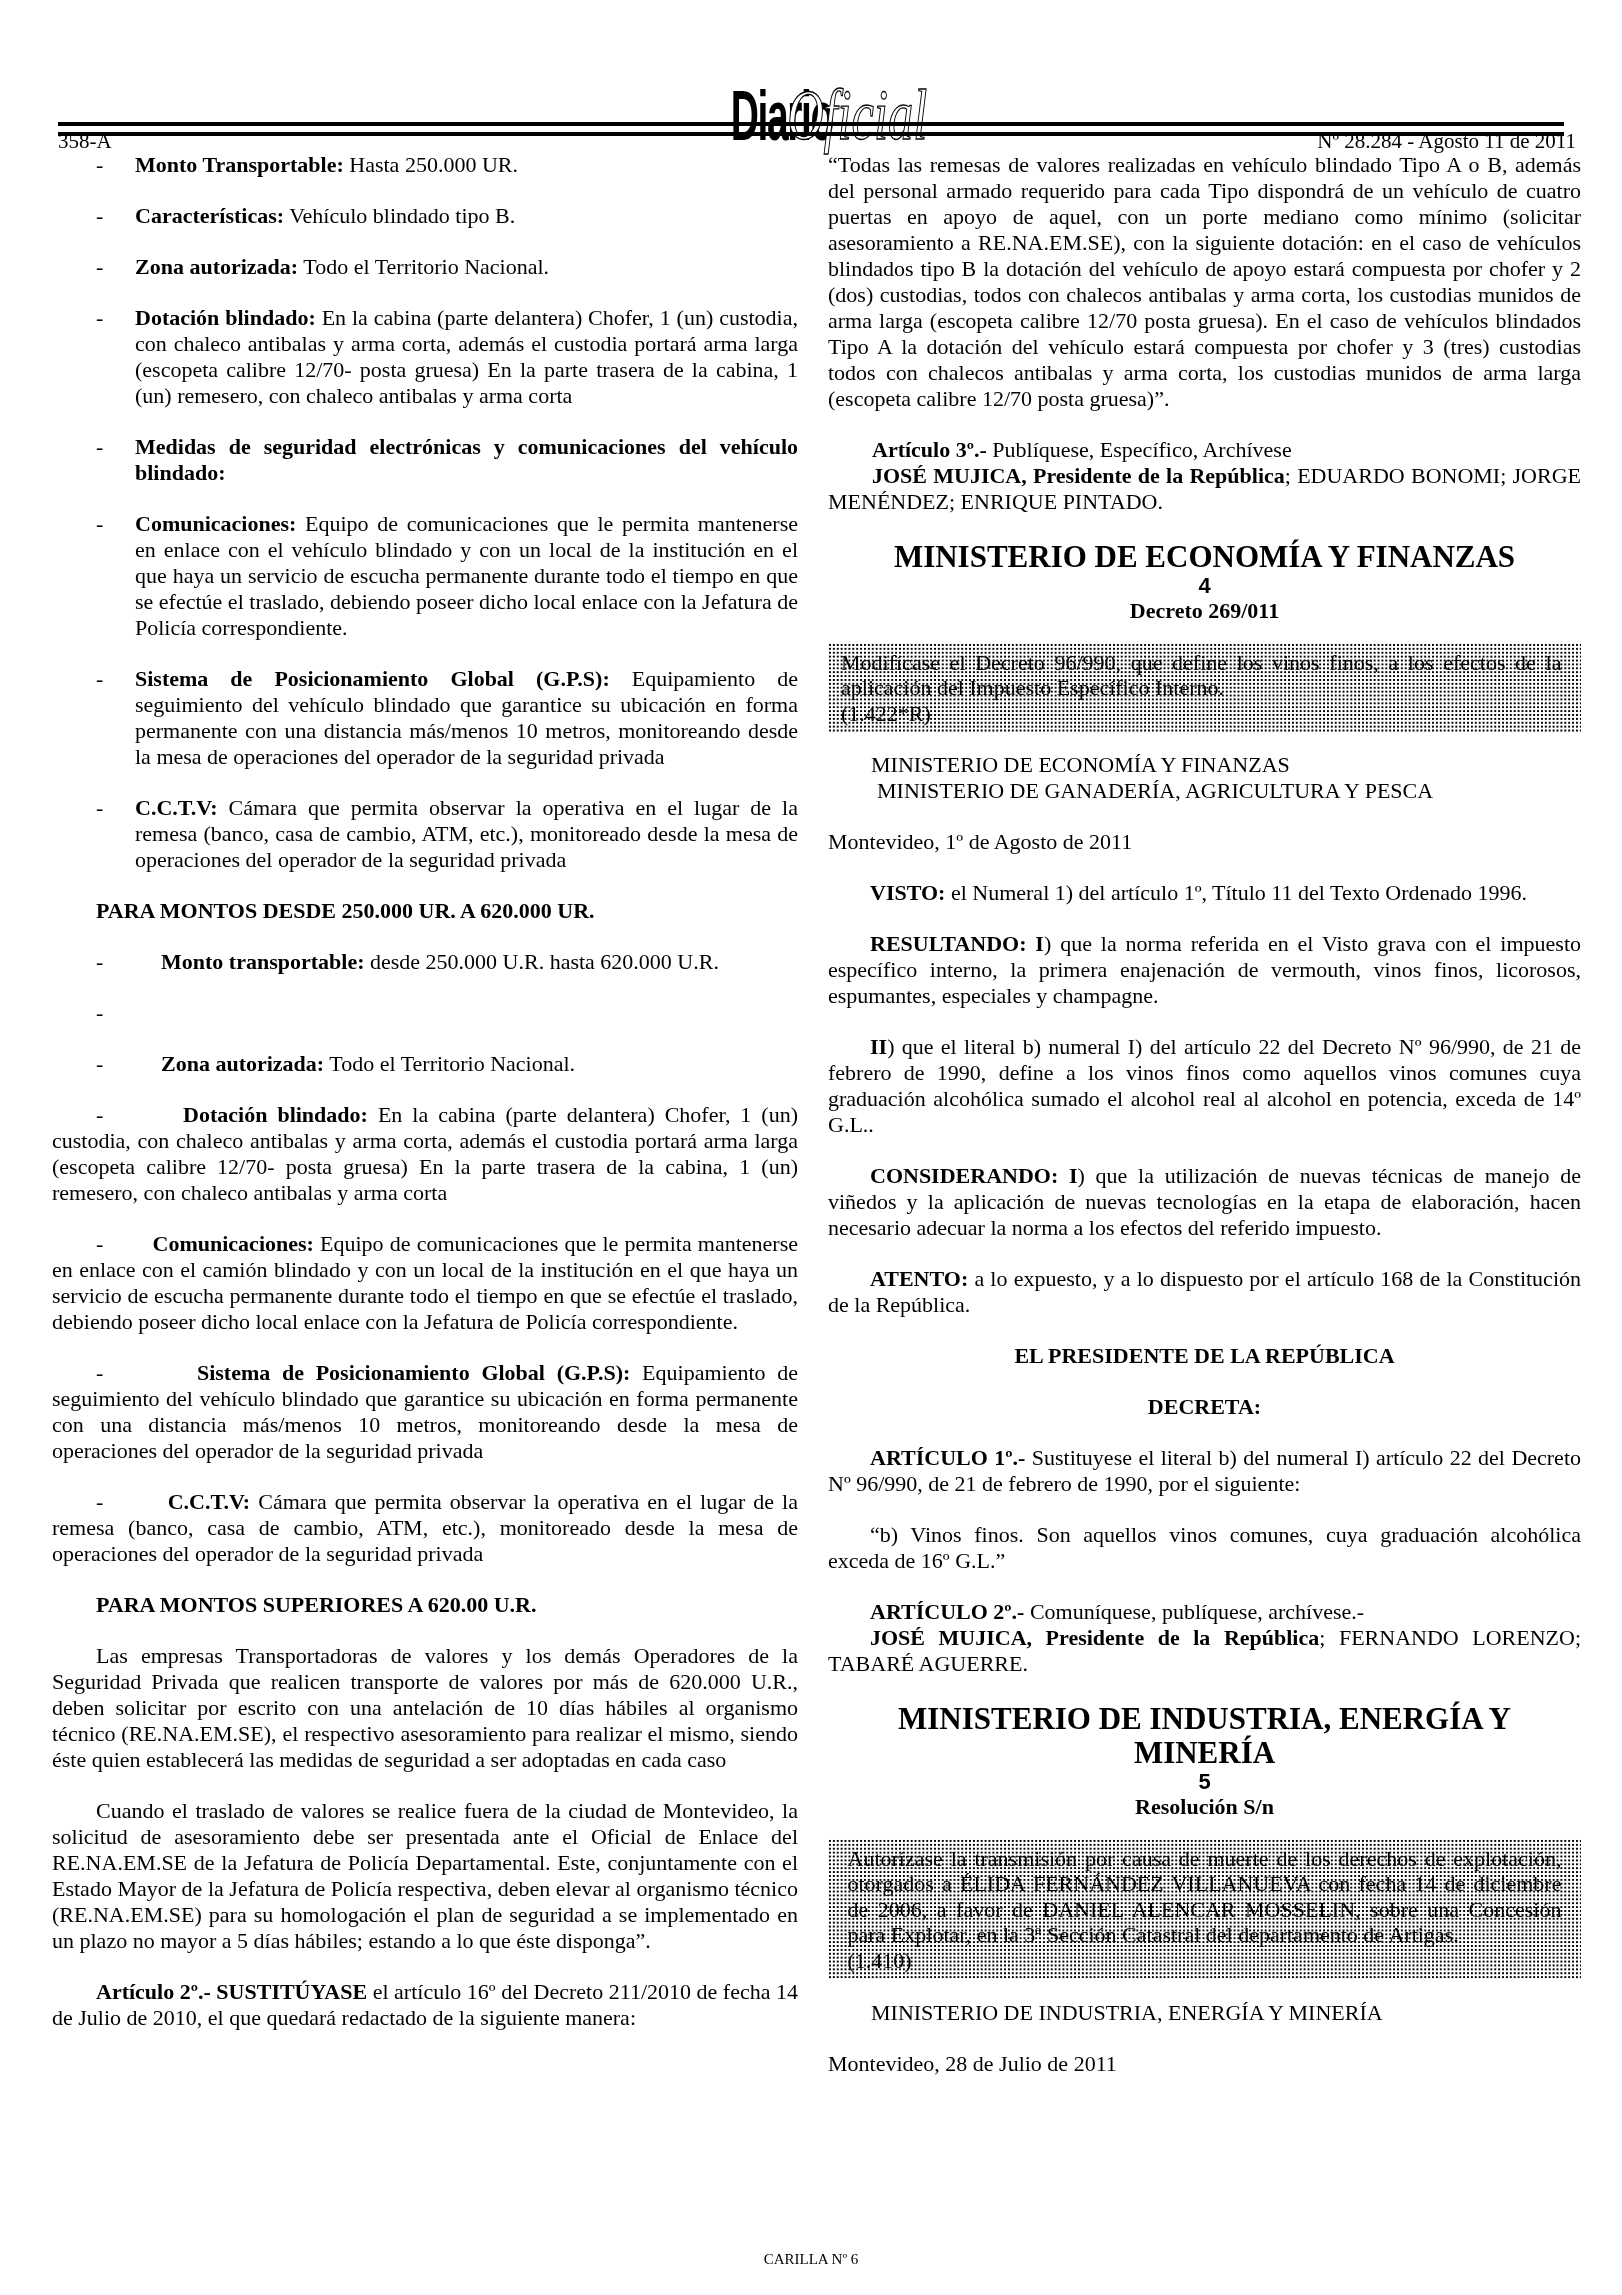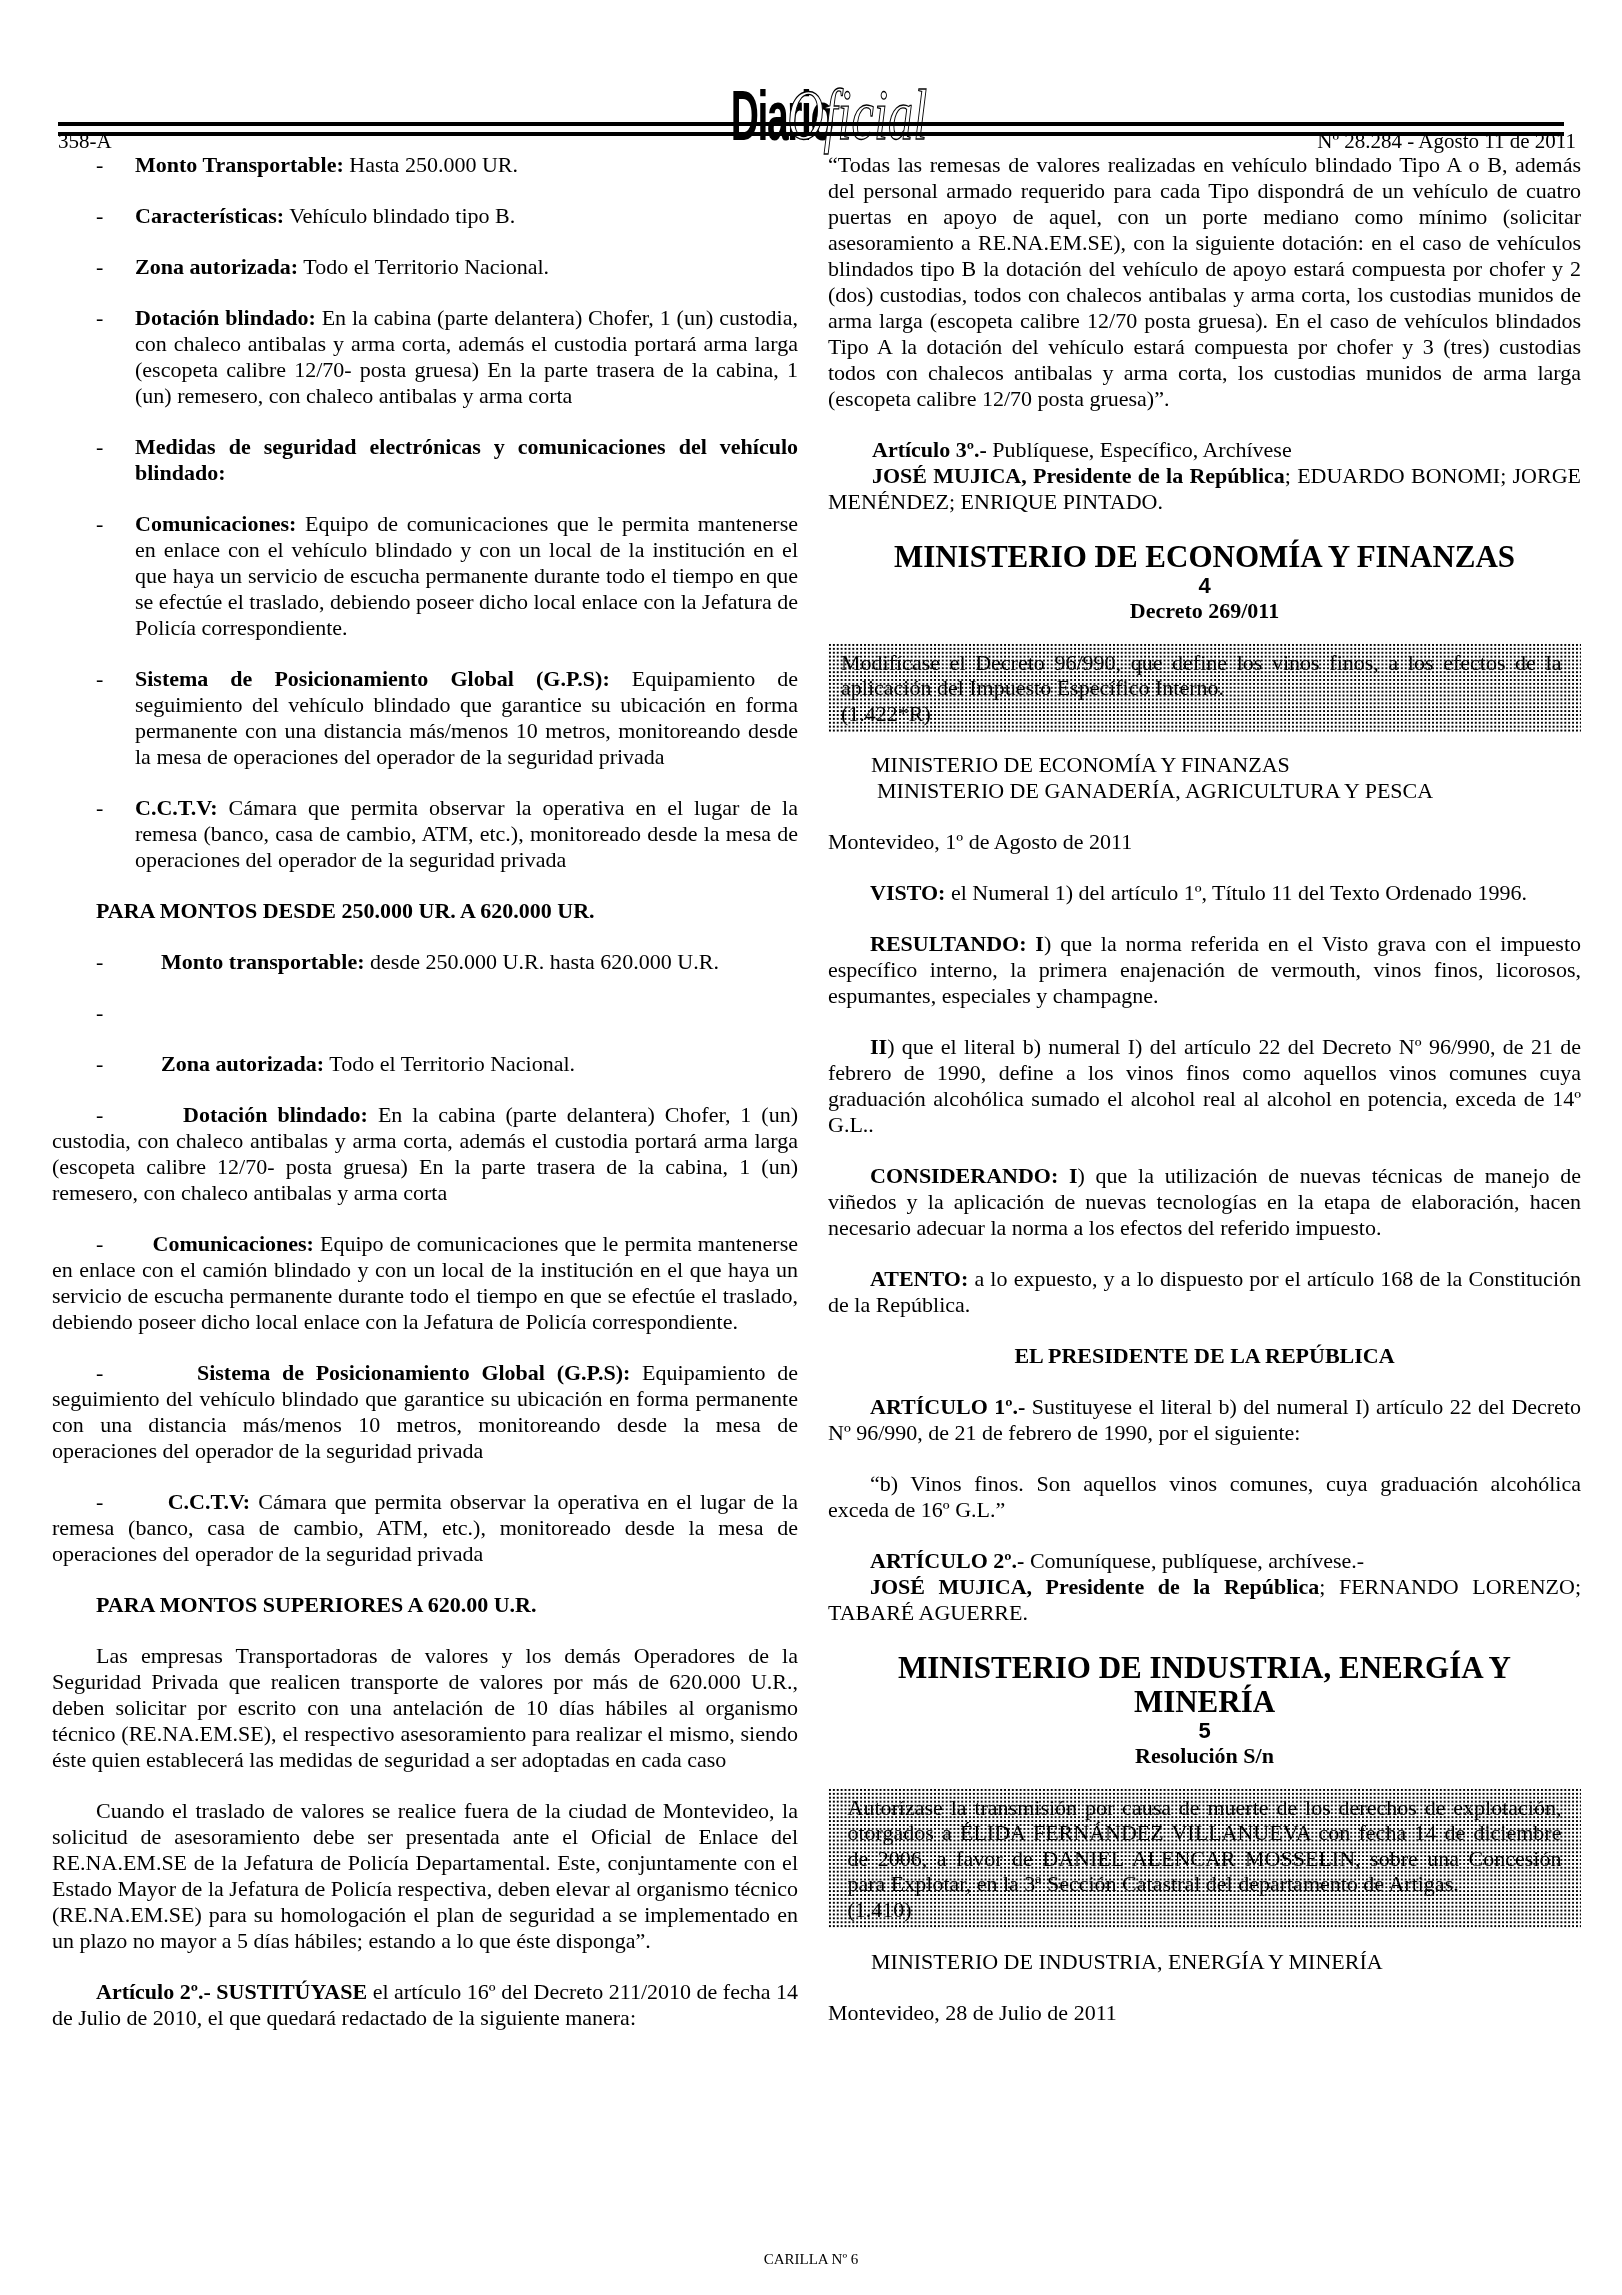--- a/index.html
+++ b/index.html
@@ -121,20 +121,21 @@
   </div>
   <div style="padding-left:43px;">MINISTERIO DE ECONOMÍA Y FINANZAS</div>
   <p style="padding-left:49px;">MINISTERIO DE GANADERÍA, AGRICULTURA Y PESCA</p>
   <p class="rightal">Montevideo, 1º de Agosto de 2011</p>
   <p class="ind2"><span class="b">VISTO:</span><span> el Numeral 1) del artículo 1º, Título 11 del Texto Ordenado 1996.</span></p>
   <p class="ind2"><span class="b">RESULTANDO: I</span><span>) que la norma referida en el Visto grava con el impuesto específico interno, la primera enajenación de vermouth, vinos finos, licorosos, espumantes, especiales y champagne.</span></p>
   <p class="ind2"><span class="b">II</span><span>) que el literal b) numeral I) del artículo 22 del Decreto Nº 96/990, de 21 de febrero de 1990, define a los vinos finos como aquellos vinos comunes cuya graduación alcohólica sumado el alcohol real al alcohol en potencia, exceda de 14º G.L..</span></p>
   <p class="ind2"><span class="b">CONSIDERANDO: I</span><span>) que la utilización de nuevas técnicas de manejo de viñedos y la aplicación de nuevas tecnologías en la etapa de elaboración, hacen necesario adecuar la norma a los efectos del referido impuesto.</span></p>
   <p class="ind2"><span class="b">ATENTO:</span><span> a lo expuesto, y a lo dispuesto por el artículo 168 de la Constitución de la República.</span></p>
   <p class="b center">EL PRESIDENTE DE LA REPÚBLICA</p>
+  <p class="b center">DECRETA:</p>
   <p class="ind2"><span class="b">ARTÍCULO 1º.-</span><span> Sustituyese el literal b) del numeral I) artículo 22 del Decreto Nº 96/990, de 21 de febrero de 1990, por el siguiente:</span></p>
   <p class="ind2">“b) Vinos finos. Son aquellos vinos comunes, cuya graduación alcohólica exceda de 16º G.L.”</p>
   <p class="ind2" style="margin-bottom:0"><span class="b">ARTÍCULO 2º.-</span><span> Comuníquese, publíquese, archívese.-</span></p>
   <p class="ind2"><span class="b">JOSÉ MUJICA, Presidente de la República</span><span>; FERNANDO LORENZO; TABARÉ AGUERRE.</span></p>
 
   <div class="min-title" style="padding:0 26px;">MINISTERIO DE INDUSTRIA, ENERGÍA Y MINERÍA</div>
   <div class="min-num">5</div>
   <div class="min-dec">Resolución S/n</div>
   <div class="shaded">
     <div style="padding-left:6.5px;text-align:justify;">Autorízase la transmisión por causa de muerte de los derechos de explotación, otorgados a ÉLIDA FERNÁNDEZ VILLANUEVA con fecha 14 de diciembre de 2006, a favor de DANIEL ALENCAR MOSSELIN, sobre una Concesión para Explotar, en la 3ª Sección Catastral del departamento de Artigas.</div>

